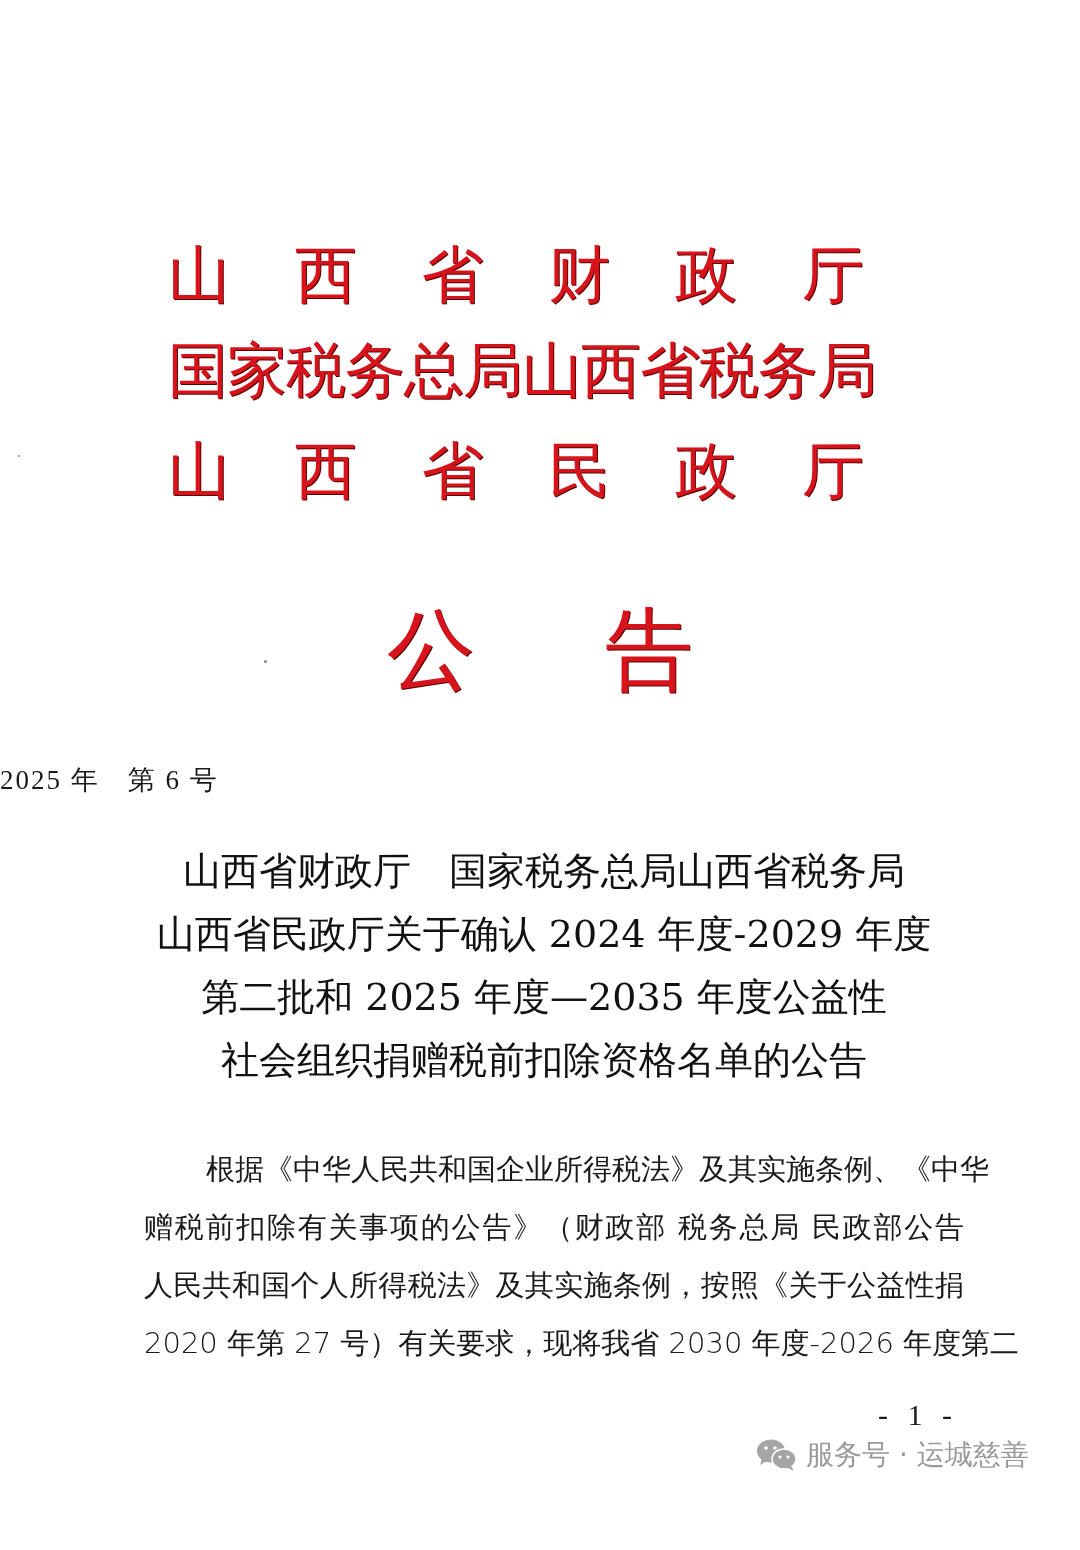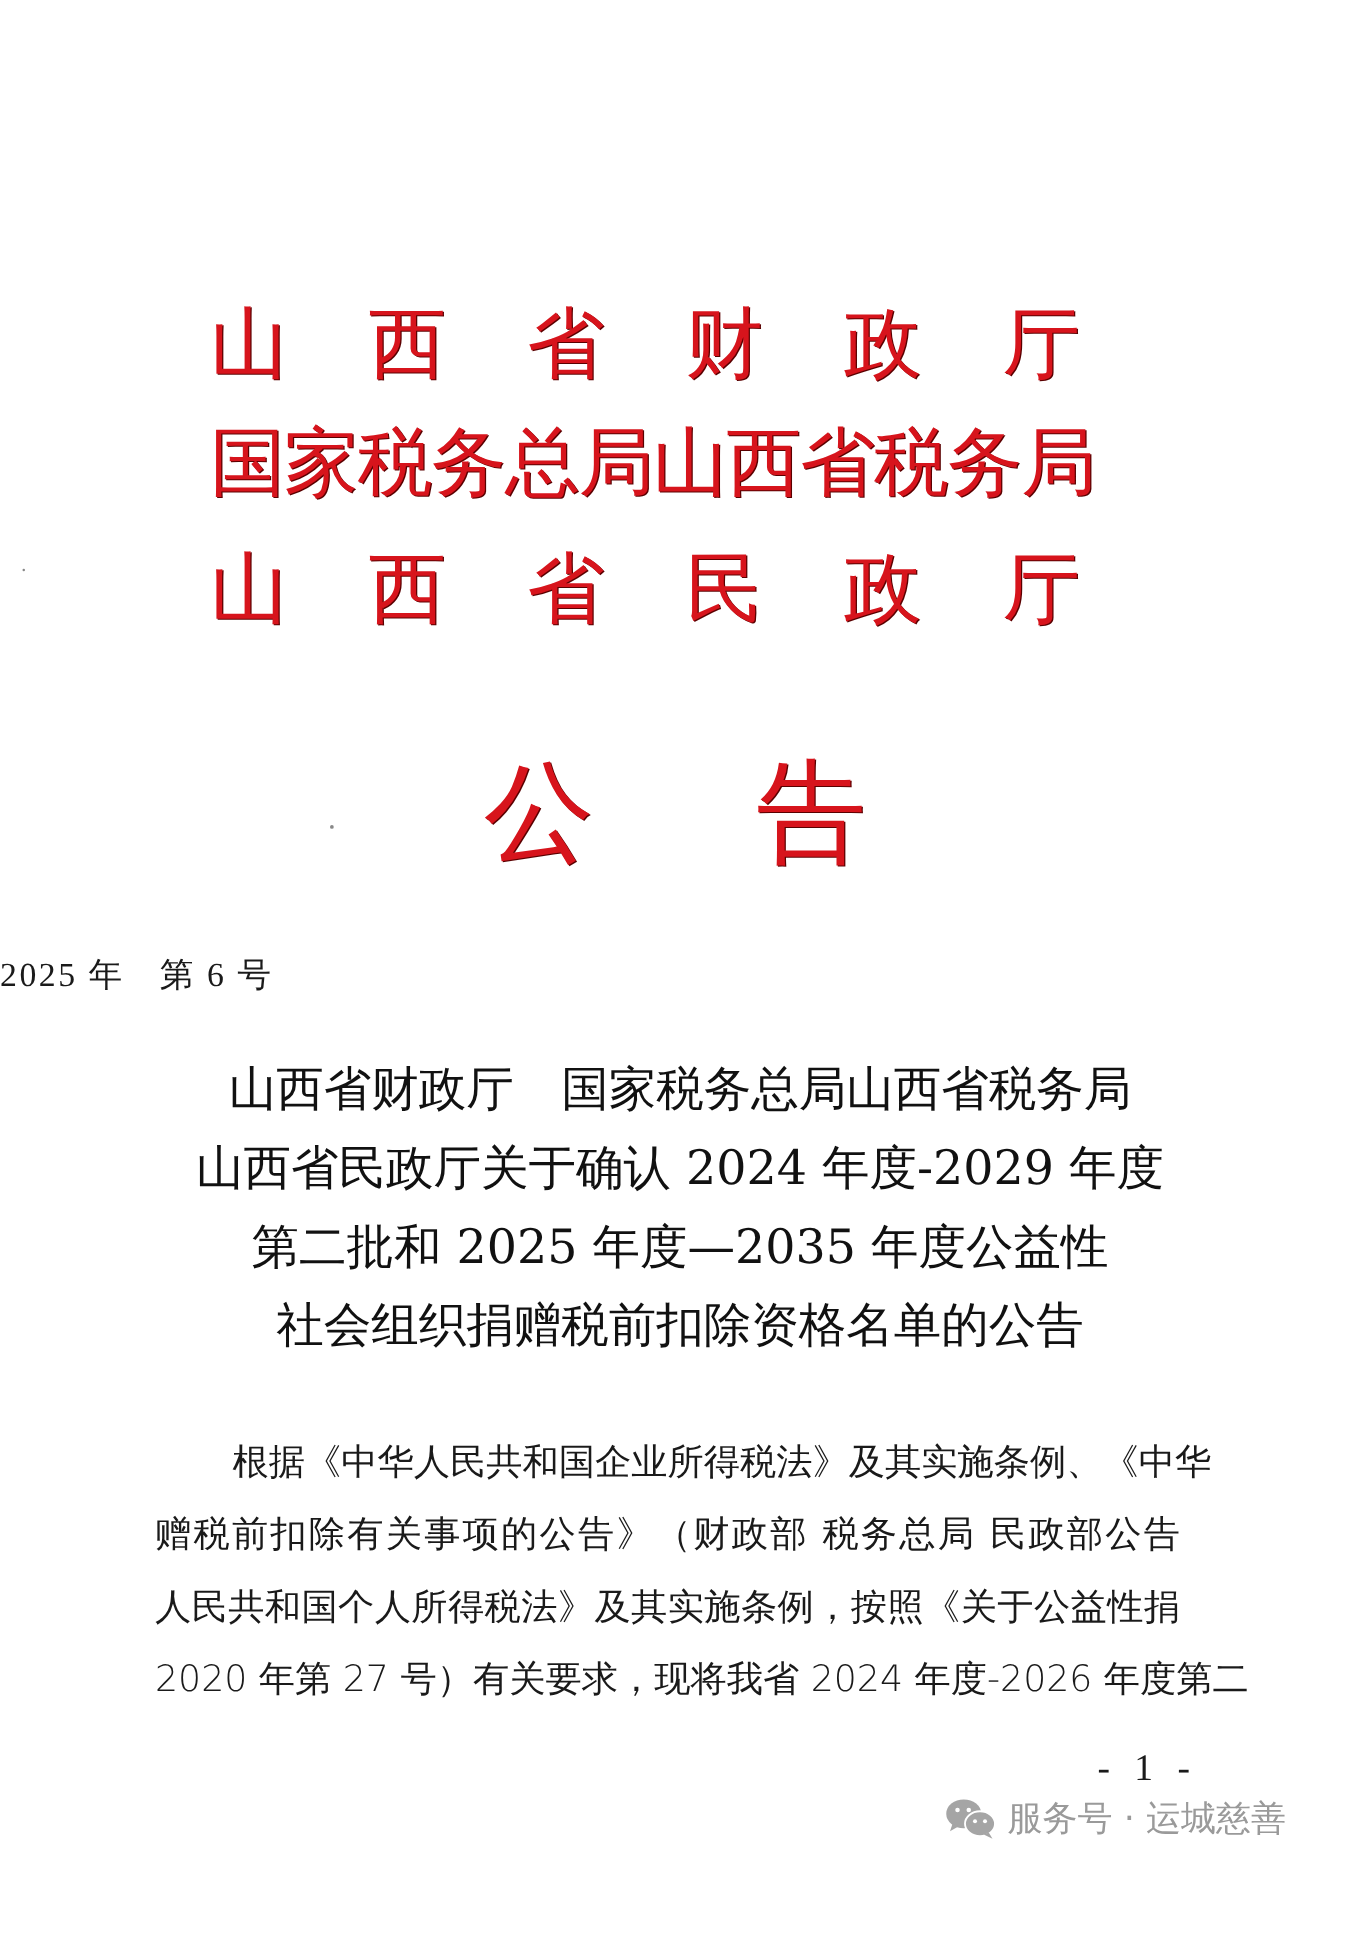--- a/index.html
+++ b/index.html
@@ -70,21 +70,21 @@
     font-size: 38px;
     line-height: 63px;
     color: #111;
     font-family: "DejaVu Serif", "Liberation Serif", serif;
   }
   .title div { white-space: nowrap; }
 
   .body-text {
     position: absolute;
     top: 1140px;
-    left: 124px;
+    left: 144px;
     width: 820px;
     font-size: 29px;
     line-height: 58px;
     color: #1a1a1a;
     font-family: "DejaVu Sans", "Liberation Sans", sans-serif;
     font-weight: 300;
   }
   .body-text div { white-space: nowrap; text-align: justify; text-align-last: justify; }
   .body-text .first { padding-left: 62px; }
 
@@ -170,21 +170,21 @@
   <div>山西省财政厅　国家税务总局山西省税务局</div>
   <div>山西省民政厅关于确认 2024 年度-2029 年度</div>
   <div>第二批和 2025 年度—2035 年度公益性</div>
   <div>社会组织捐赠税前扣除资格名单的公告</div>
 </div>
 
 <div class="body-text">
   <div class="first">根据《中华人民共和国企业所得税法》及其实施条例、《中华</div>
   <div>赠税前扣除有关事项的公告》（财政部 税务总局 民政部公告</div>
   <div>人民共和国个人所得税法》及其实施条例，按照《关于公益性捐</div>
-  <div>2020 年第 27 号）有关要求，现将我省 2024 年度-2026 年度第二</div>
+  <div>2020 年第 27 号）有关要求，现将我省 2030 年度-2026 年度第二</div>
 </div>
 
 <div class="page-num">- 1 -</div>
 
 <div class="watermark">
   <svg class="wechat-icon" viewBox="0 0 42 34">
     <ellipse cx="15" cy="13" rx="14" ry="11.5" fill="#a5a5a5"></ellipse>
     <path d="M6 21 L4 27 L11 23 Z" fill="#a5a5a5"></path>
     <circle cx="10" cy="10" r="1.8" fill="#fff"></circle>
     <circle cx="19" cy="10" r="1.8" fill="#fff"></circle>

